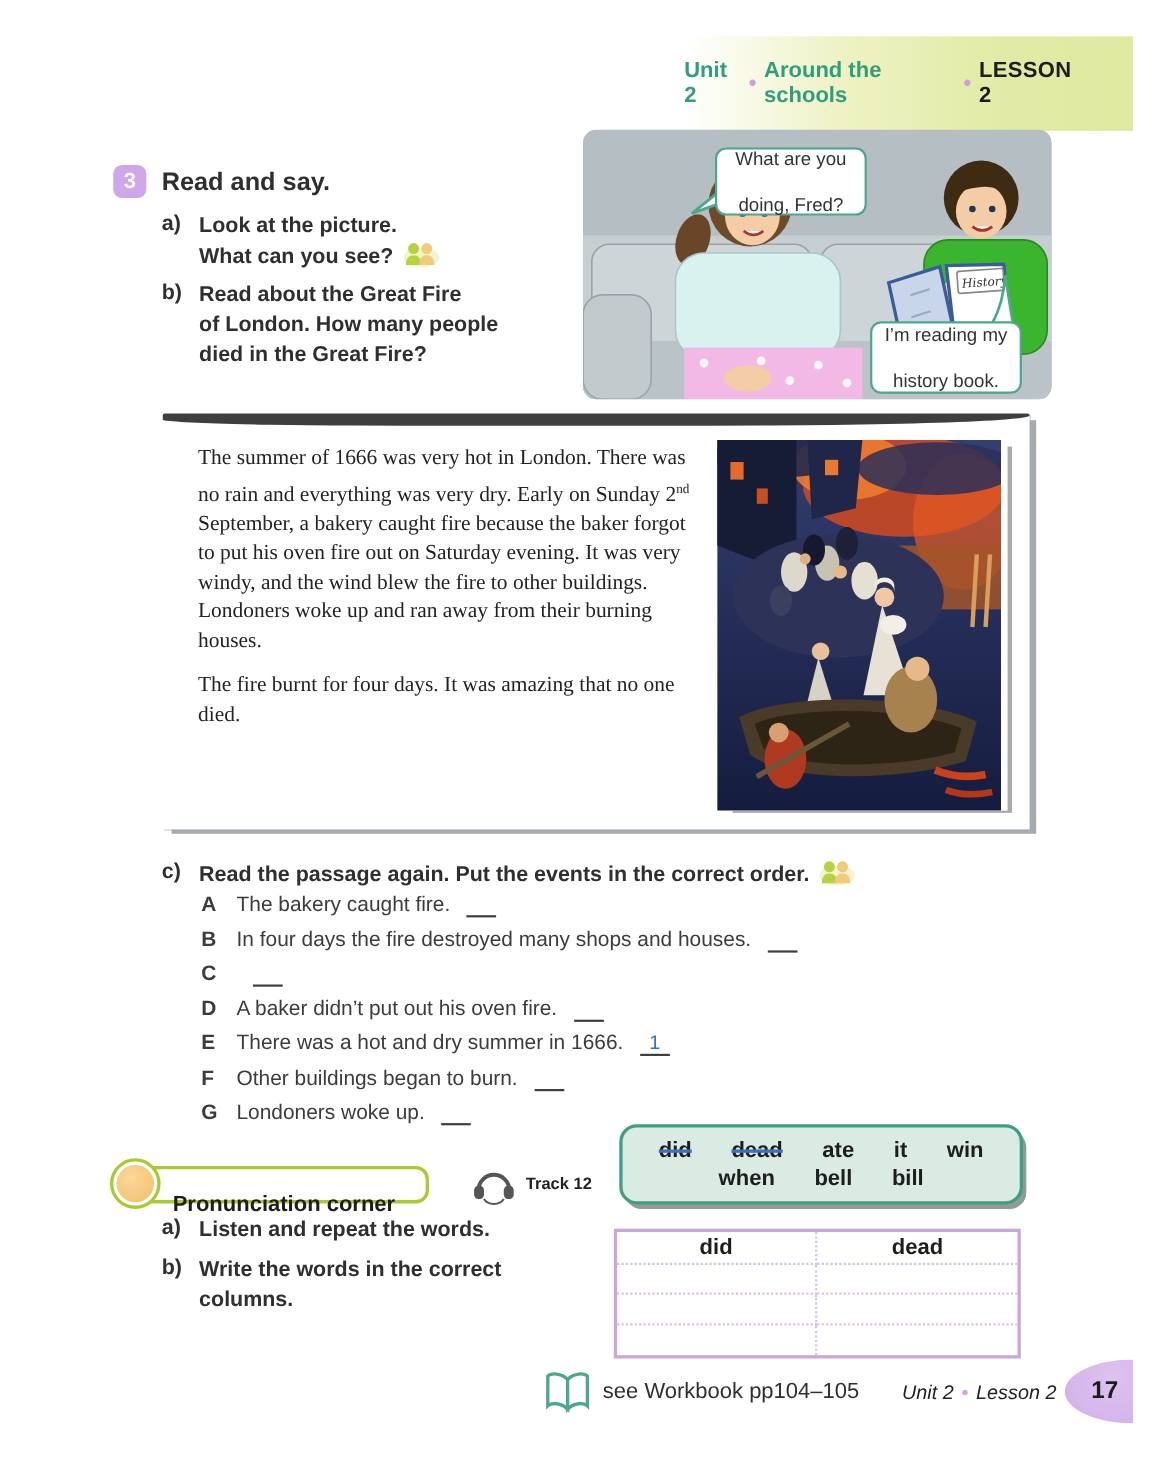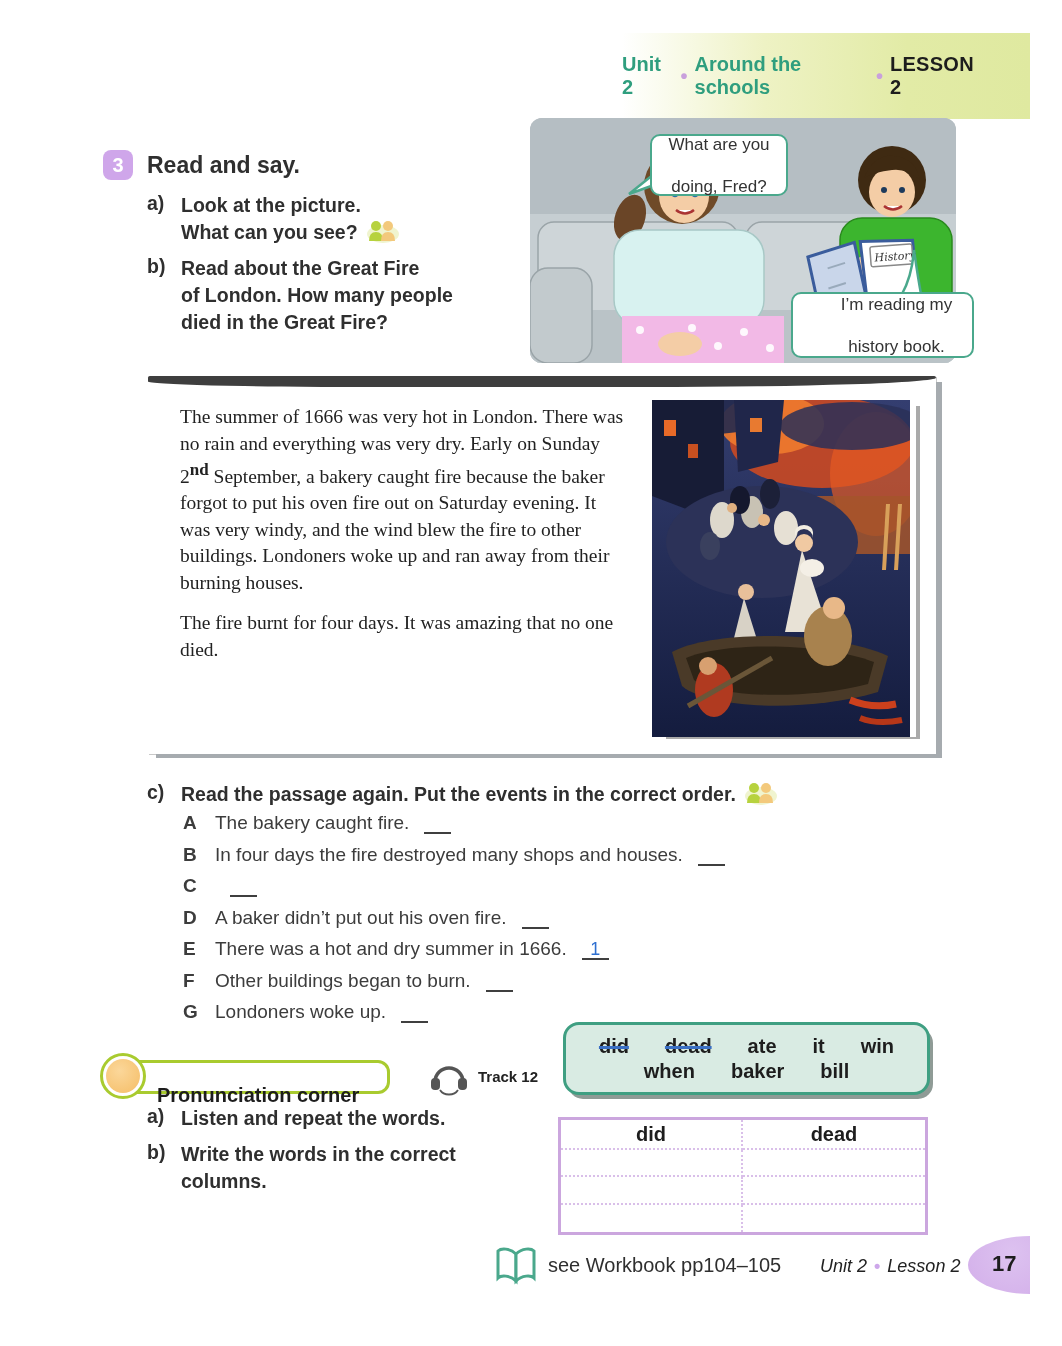--- a/index.html
+++ b/index.html
@@ -23,32 +23,32 @@
   .sub-lines { font-weight:bold; font-size:19.5px; line-height:27px; }
   .item-a { left:147px; top:192px; }
   .item-b { left:147px; top:255px; }
   .pair-icon { display:inline-block; vertical-align:-4px; margin-left:8px; }
 
   
   .cartoon { position:absolute; left:530px; top:118px; width:426px; height:245px; border-radius:12px; overflow:hidden; background:#b5bec3; }
   .bubble { position:absolute; background:#fff; border:2.5px solid #4aa88c; border-radius:10px;
     font-size:17px; line-height:21px; color:#333; text-align:center; display:flex; flex-direction:column; justify-content:center; z-index:3;gap:21px; }
   .bubble-1 { left:650px; top:134px; width:138px; height:62px; }
-  .bubble-2 { left:791px; top:292px; width:183px; height:66px;padding-left:28px; }
+  .bubble-2 { left:791px; top:292px; width:138px; height:66px; }
   .tail { position:absolute; z-index:2; }
   .tail-1 { left:626px; top:172px; }
   .tail-2 { left:898px; top:248px; }
 
   
   .passage-panel { position:absolute; left:148px; top:376px; width:788px; height:378px; background:#fff;
     box-shadow:7px 5px 0 -1px #a6abaf, 1px 1px 0 0 #c9c9c9; }
   .passage-topedge { position:absolute; left:0; top:0; width:100%; height:11px; background:#3e3e3e; border-radius:2px 2px 40% 30%/2px 2px 10px 6px; }
   .passage-text { position:absolute; left:32px; top:28px; width:448px; font-family:"Liberation Serif", serif; font-size:19.5px; line-height:26.5px; color:#222; }
   .passage-text p { margin-bottom:14px; }
-  .passage-text sup { font-size:17px;font-weight:bold; }
+  .passage-text sup { font-size:12px; }
   .painting { position:absolute; left:504px; top:24px; width:258px; height:337px; box-shadow:8px 2px 0 -2px #ffffff, 12px 4px 0 -2px #aaaaaa; }
 
   
   .c-heading { position:absolute; left:147px; top:781px; display:flex; gap:12px; color:#2f2f2f; }
   .c-heading .sub-label { width:22px; }
   .c-heading .c-title { font-weight:bold; font-size:19.5px; white-space:nowrap; }
   .event-row { position:absolute; left:183px; display:flex; align-items:flex-end; color:#3c3c3c; font-size:19px; }
   .ev-letter { font-weight:bold; width:32px; }
   .ev-text { font-weight:normal; }
   .ev-blank { display:inline-block; width:27px; margin-left:15px; border-bottom:2.5px solid #3f3f3f; text-align:center; height:22px; }
@@ -325,21 +325,21 @@
   <div class="word-box">
     <div class="word-row">
       <span class="word" data-struck="true">did</span>
       <span class="word" data-struck="true">dead</span>
       <span class="word" data-struck="false">ate</span>
       <span class="word" data-struck="false">it</span>
       <span class="word" data-struck="false">win</span>
     </div>
     <div class="word-row">
       <span class="word" data-struck="false">when</span>
-      <span class="word" data-struck="false">baker</span>
+      <span class="word" data-struck="false">bell</span>
       <span class="word" data-struck="false">bill</span>
     </div>
   </div>
 
   <div class="sort-table">
     <div class="sort-cell sort-head">did</div>
     <div class="sort-cell sort-head last-col">dead</div>
     <div class="sort-cell"></div>
     <div class="sort-cell last-col"></div>
     <div class="sort-cell"></div>

